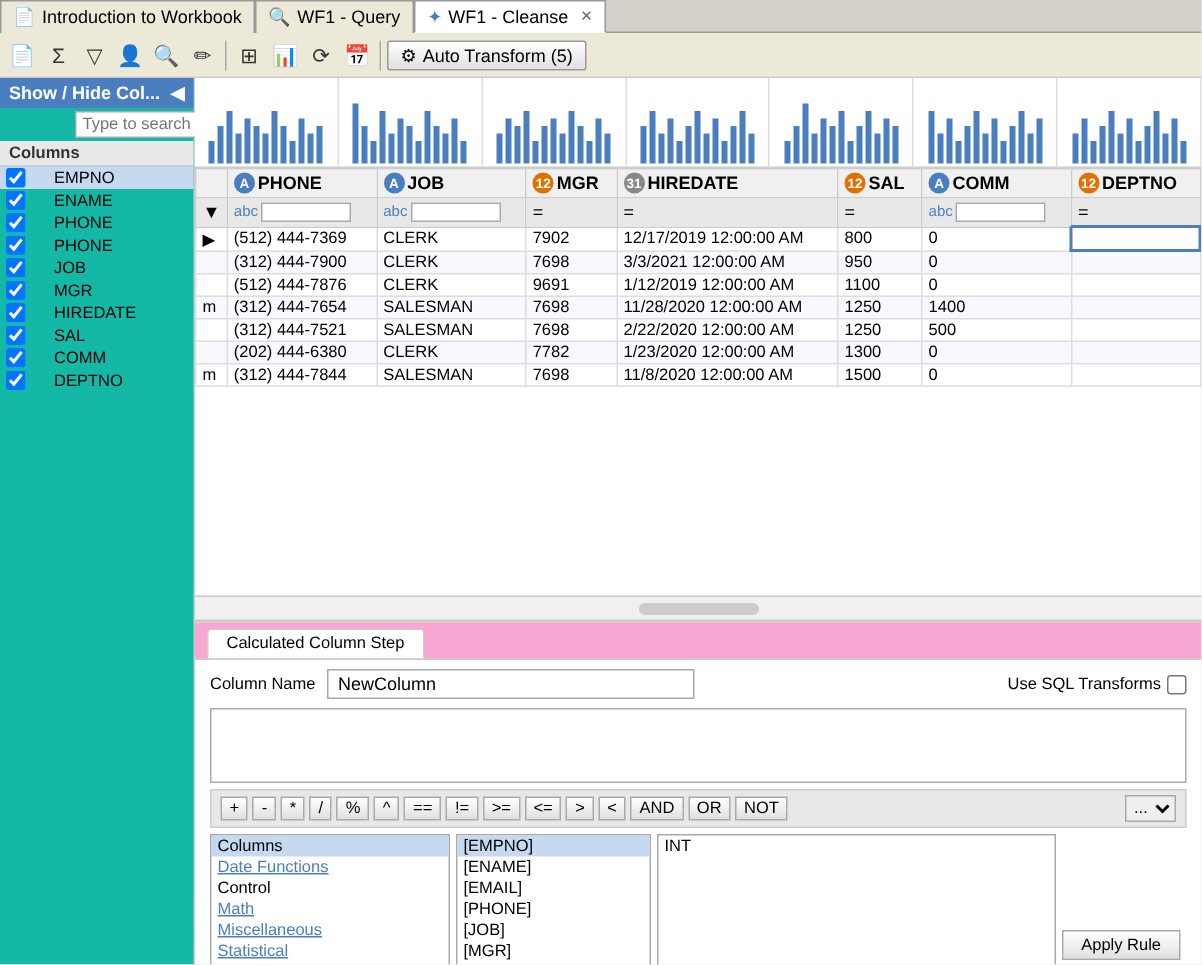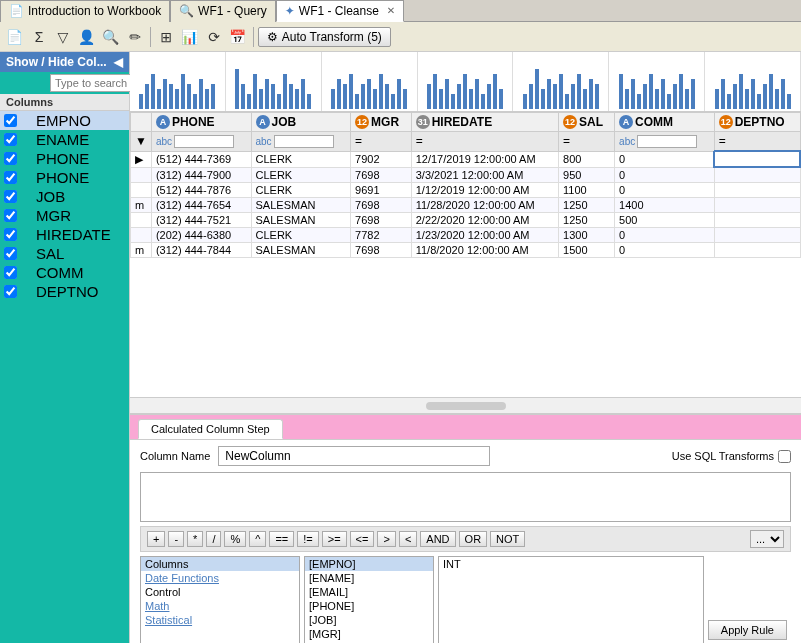--- a/index.html
+++ b/index.html
@@ -22,21 +22,21 @@
 
     
     .sidebar { width: 130px; min-width: 130px; background: #14b8a6; border-right: 1px solid #ccc; display: flex; flex-direction: column; }
     .sidebar-header { background: #4a7ebf; color: #fff; padding: 3px 6px; font-size: 11px; font-weight: bold; display: flex; align-items: center; justify-content: space-between; }
     .sidebar-search { padding: 2px; }
     .sidebar-search input { width: 100%; padding: 2px 4px; font-size: 11px; border: 1px solid #aaa; margin-left: 48px; }
     .sidebar-section-label { padding: 2px 6px; font-weight: bold; font-size: 11px; color: #333; background: #e8e8e8; border-bottom: 1px solid #ccc; }
     .sidebar-item { display: flex; align-items: center; padding: 1px 4px; cursor: pointer; gap: 4px; }
     .sidebar-item.selected { background: #c5d9f1; }
     .sidebar-item input[type="checkbox"] { margin: 0; }
-    .sidebar-item label { font-size: 15px; cursor: pointer; padding-left: 15px; }
+    .sidebar-item label { font-size: 11px; cursor: pointer; padding-left: 15px; }
 
     
     .content-area { flex: 1; display: flex; flex-direction: column; overflow: hidden; }
 
     
     .chart-area { display: flex; height: 60px; background: #fff; border-bottom: 1px solid #ccc; overflow: hidden; }
     .chart-cell { flex: 1; border-right: 1px solid #ddd; display: flex; align-items: flex-end; justify-content: center; padding: 2px; overflow: hidden; }
 
     
     .grid-area { flex: 1; overflow: auto; background: #fff; }
@@ -60,21 +60,21 @@
 
     
     .bottom-panel { background: #f0f0f0; border-top: 2px solid #ccc; display: flex; flex-direction: column; }
     .panel-tab-bar { display: flex; background: #f9a8d4; border-bottom: 1px solid #ccc; padding-top: 4px; padding-left: 8px; }
     .panel-tab { padding: 3px 12px; border: 1px solid #ccc; border-bottom: none; background: #d0d0d0; cursor: pointer; font-size: 11px; border-radius: 3px 3px 0 0; }
     .panel-tab.active { background: #fff; border-bottom: 1px solid #fff; }
 
     .panel-content { display: flex; flex-direction: column; padding: 6px 10px; background: #fff; flex: 1; }
     .col-name-row { display: flex; align-items: center; gap: 8px; margin-bottom: 6px; }
     .col-name-row label { font-size: 11px; }
-    .col-name-input { border: 1px solid #aaa; padding: 2px 6px; font-size: 12px; width: 272px; }
+    .col-name-input { border: 1px solid #aaa; padding: 2px 6px; font-size: 12px; width: 245px; }
     .sql-toggle { display: flex; align-items: center; gap: 4px; margin-left: auto; font-size: 11px; }
     .sql-toggle input { margin: 0; }
 
     .expression-editor { border: 1px solid #aaa; background: #fff; min-height: 50px; padding: 4px; font-size: 11px; margin-bottom: 4px; flex: 1; }
 
     .operators-row { display: flex; align-items: center; gap: 3px; background: #e8e8e8; border: 1px solid #ccc; padding: 3px 6px; margin-bottom: 4px; }
     .op-btn { padding: 1px 5px; border: 1px solid #aaa; background: linear-gradient(to bottom, #fff, #e0e0e0); cursor: pointer; font-size: 11px; }
     .op-select { margin-left: auto; }
     .op-select select { font-size: 11px; border: 1px solid #aaa; padding: 1px; }
 
@@ -510,20 +510,21 @@
             </select>
           </div>
         </div>
 
         <div class="bottom-three-cols">
           <div class="col-list-panel categories" id="categories-list">
               <div class="col-list-item selected">Columns</div>
               <div class="col-list-item link">Date Functions</div>
               <div class="col-list-item">Control</div>
               <div class="col-list-item link">Math</div>
+              <div class="col-list-item link">Miscellaneous</div>
               <div class="col-list-item link">Statistical</div>
             </div>
           <div style="display:flex;flex-direction:column;flex:1;gap:4px;">
             <div style="display:flex;gap:4px;height:100%;">
               <div class="col-list-panel columns" id="columns-list" style="width:130px;">
                   <div class="col-list-item selected">[EMPNO]</div>
                   <div class="col-list-item">[ENAME]</div>
                   <div class="col-list-item">[EMAIL]</div>
                   <div class="col-list-item">[PHONE]</div>
                   <div class="col-list-item">[JOB]</div>

